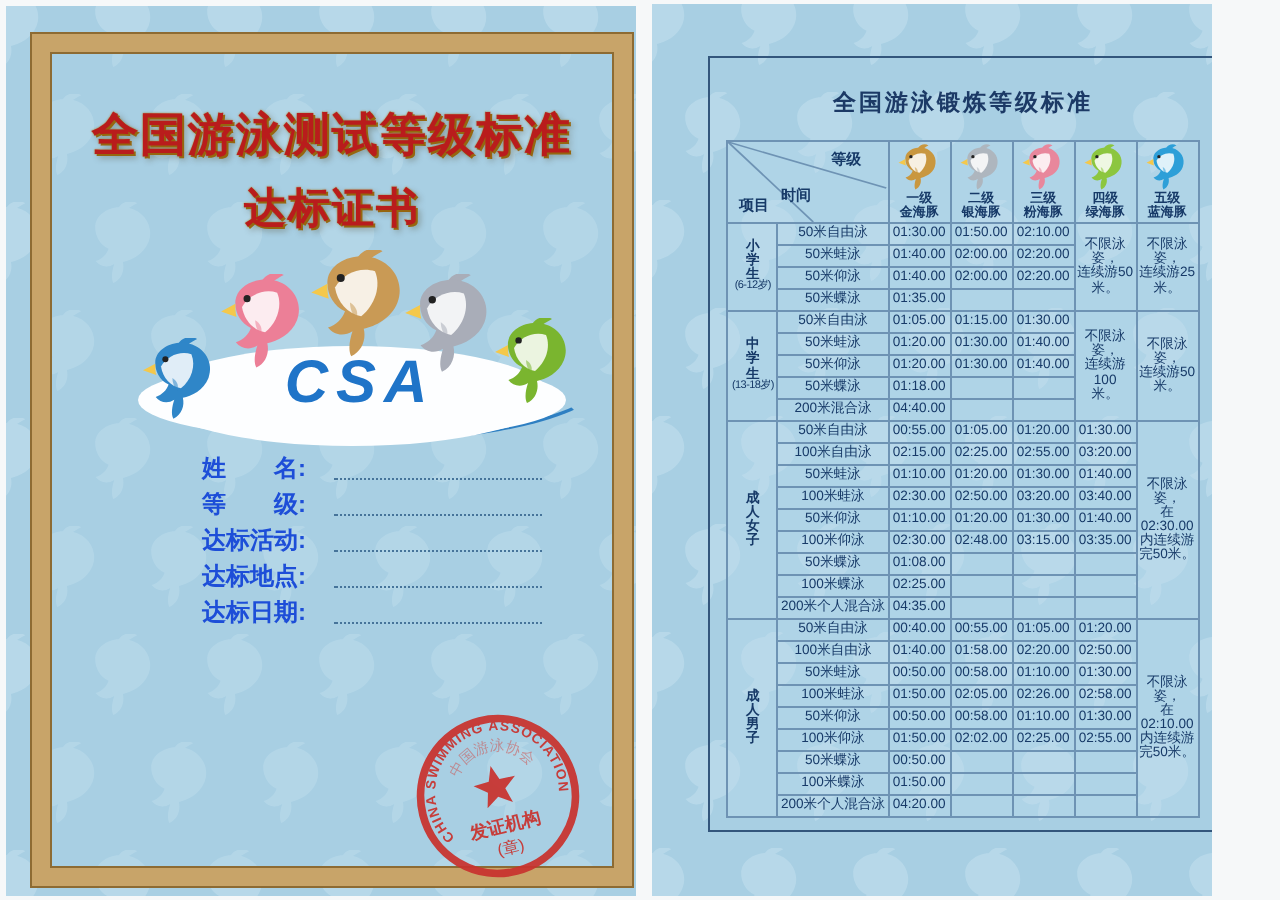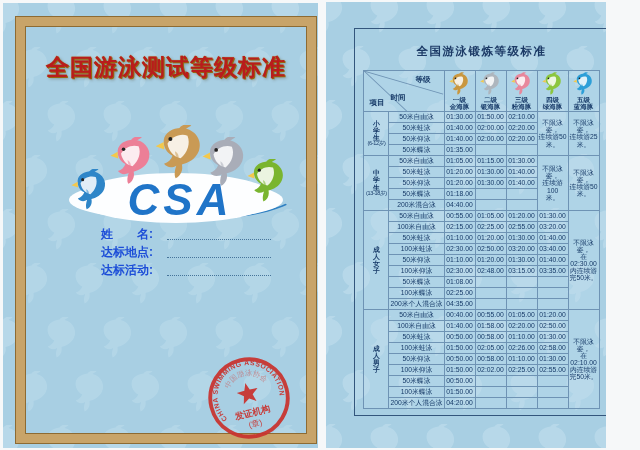--- a/index.html
+++ b/index.html
@@ -17,21 +17,21 @@
   .title1,.title2{position:relative;text-align:center;font-weight:bold;color:#b91c1c;
          text-shadow:1px 1px 0 #96660f,2px 2px 3px rgba(60,40,0,.35),0 0 1px #b07a10;letter-spacing:1px}
   .title1{margin-top:26px;font-size:23px}
   .title2{margin-top:7px;font-size:21px}
   .logo{position:absolute;left:30px;top:103px;width:250px;height:112px}
   .splash{position:absolute;left:22px;top:44px;width:198px;height:50px;background:#fdfeff;border-radius:50%;
           box-shadow:-14px 2px 0 -6px #fdfeff,14px 2px 0 -6px #fdfeff}
   .arc{position:absolute;left:6px;top:28px;width:238px;height:60px;border:2px solid #2e7fc2;
        border-color:transparent transparent #2e7fc2 transparent;border-radius:50%}
   .csa{position:absolute;left:0;right:0;top:46px;text-align:center;font-style:italic;font-weight:bold;
-       font-size:44px;color:#1f74c8;letter-spacing:4px}
+       font-size:30px;color:#1f74c8;letter-spacing:4px}
   .ldol{position:absolute}
   .fields{position:absolute;left:76px;top:200px;width:170px}
   .frow{display:flex;height:18px;align-items:flex-start}
   .flab{width:62px;font-size:12px;font-weight:bold;color:#1d4ed8;white-space:nowrap}
   .fline{flex:1;height:13px;border-bottom:1.5px dotted #46749a;margin-left:4px}
   .stamp{position:absolute;left:181px;top:329px;width:86px;height:86px;transform:rotate(-14deg);opacity:.93}
 
   
   .pborder{position:absolute;left:28px;top:26px;width:253px;height:386px;border:1px solid #33567c}
   .rtitle{text-align:center;margin-top:15px;font-size:11.5px;font-weight:bold;color:#1c3a66;letter-spacing:1.5px}
@@ -234,20 +234,21 @@
         </svg>
         <svg class="wmd" style="left:206px;top:422px">
           <use href="#dolphin-s"></use>
         </svg>
         <svg class="wmd" style="left:262px;top:422px">
           <use href="#dolphin-s"></use>
         </svg>
       </div>
     <div class="frame">
       <div class="title1">全国游泳测试等级标准</div>
+      <div class="title2">达标证书</div>
 
       <div class="logo">
         <div class="arc"></div>
         <div class="splash"></div>
         <div>
             <svg class="ldol" style="left:16px;top:40px;width:38px;height:41.800000000000004px;color:#2f86c8">
               <use href="#dolphin"></use>
             </svg>
             <svg class="ldol" style="left:55px;top:8px;width:44px;height:48.400000000000006px;color:#ec7f97">
               <use href="#dolphin"></use>
@@ -264,25 +265,33 @@
           </div>
         <div class="csa">CSA</div>
       </div>
 
       <div class="fields">
           <div class="frow">
             <span class="flab">姓　　名:</span>
             <span class="fline"></span>
           </div>
           <div class="frow">
+            <span class="flab">等　　级:</span>
+            <span class="fline"></span>
+          </div>
+          <div class="frow">
+            <span class="flab">达标活动:</span>
+            <span class="fline"></span>
+          </div>
+          <div class="frow">
             <span class="flab">达标地点:</span>
             <span class="fline"></span>
           </div>
           <div class="frow">
-            <span class="flab">达标活动:</span>
+            <span class="flab">达标日期:</span>
             <span class="fline"></span>
           </div>
         </div>
 
       <svg class="stamp" viewBox="0 0 100 100">
         <circle cx="50" cy="50" r="45" fill="none" stroke="#c9322e" stroke-width="4.5"></circle>
         <defs>
           <path id="arcBig" d="M21 69 A36 36 0 1 1 79 69"></path>
           <path id="arcSmall" d="M29 59 A24 24 0 1 1 71 59"></path>
         </defs>

